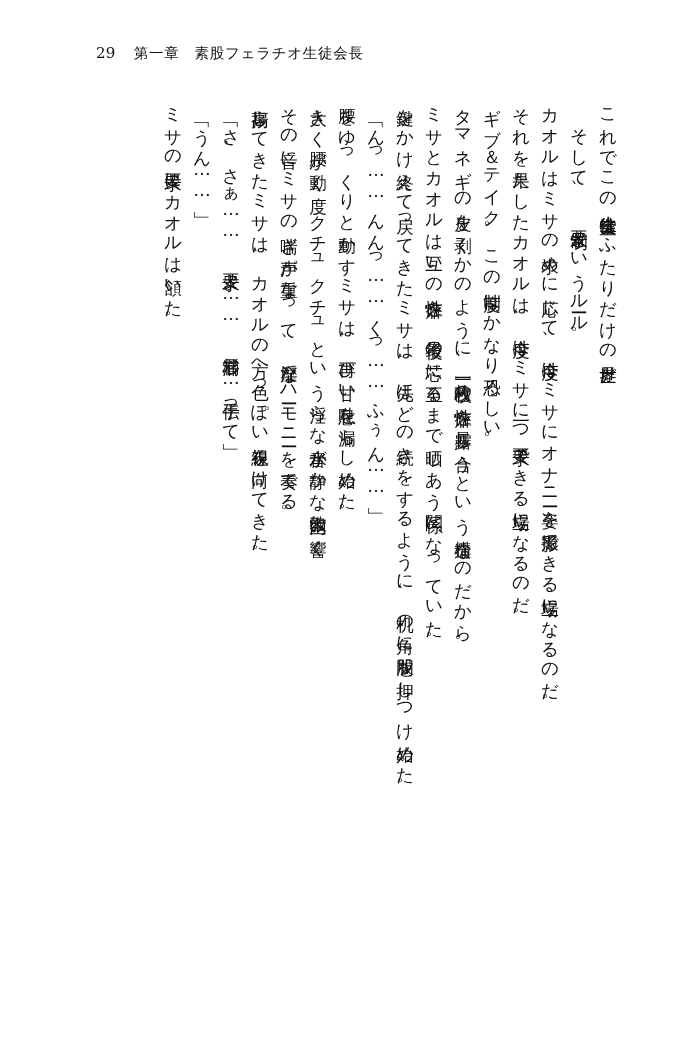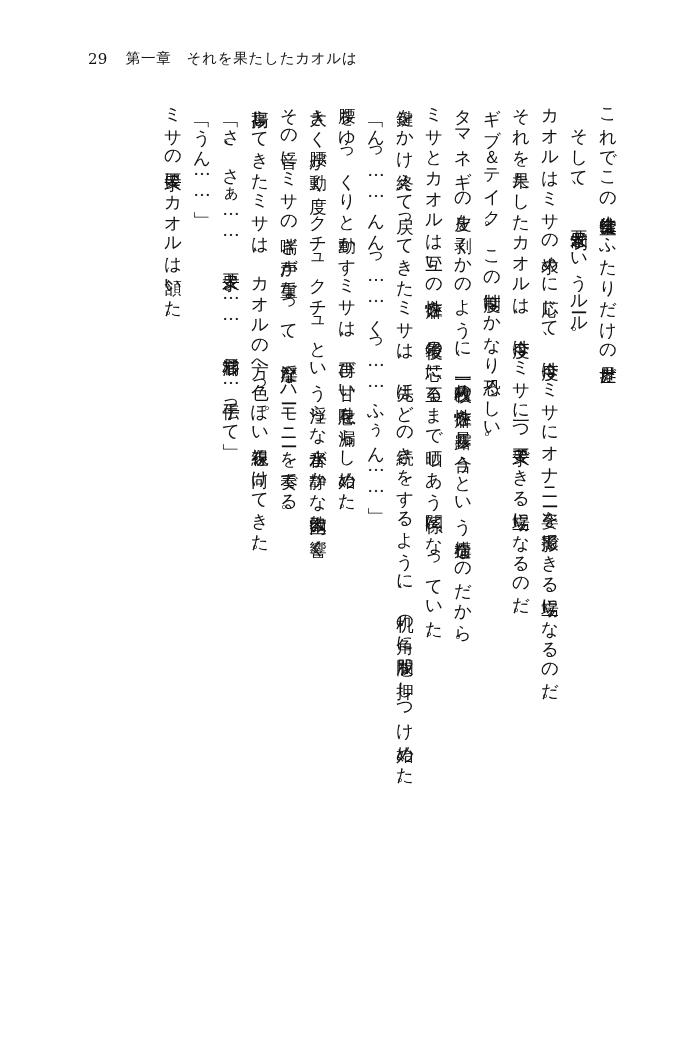--- a/index.html
+++ b/index.html
@@ -18,25 +18,25 @@
     position: relative;
     width: 700px;
     height: 1050px;
     background: #ffffff;
     box-sizing: border-box;
   }
   
   .header {
     position: absolute;
     top: 44px;
-    left: 88px;
+    left: 96px;
     right: 80px;
     height: 24px;
     display: flex;
-    align-items: flex-end;
+    align-items: flex-start;
     gap: 18px;
     font-family: "DejaVu Serif", "Liberation Serif", serif;
   }
   .page-number {
     font-size: 15px;
     letter-spacing: 0.02em;
     color: #111111;
   }
   .running-head {
     font-size: 14.5px;
@@ -75,21 +75,21 @@
     box-sizing: border-box;
   }
 </style>
 </head>
 <body>
 
 <div class="page">
 
   <div class="header">
     <span class="page-number">29</span>
-    <span class="running-head">第一章　それを果たしたカオルは</span>
+    <span class="running-head">第一章　素股フェラチオ生徒会長</span>
   </div>
 
   <div class="body-area">
     <div class="vline">これでこの生徒会室はふたりだけの世界だ。</div>
     <div class="vline indent">そして、　要求制というルール。</div>
     <div class="vline">カオルはミサの求めに応じて、今度はミサにオナニー姿を撮影できる立場になるのだ。</div>
     <div class="vline">それを果たしたカオルは、今度はミサに一つ要求できる立場になるのだ。</div>
     <div class="vline">ギブ＆テイク。この制度はかなり恐ろしい。</div>
     <div class="vline">タマネギの皮を剥くかのように、一枚一枚己の性癖を暴露し合うという構造なのだから。</div>
     <div class="vline">ミサとカオルは互いの性癖を、最後の芯に至るまで晒しあう関係になっていた。</div>

